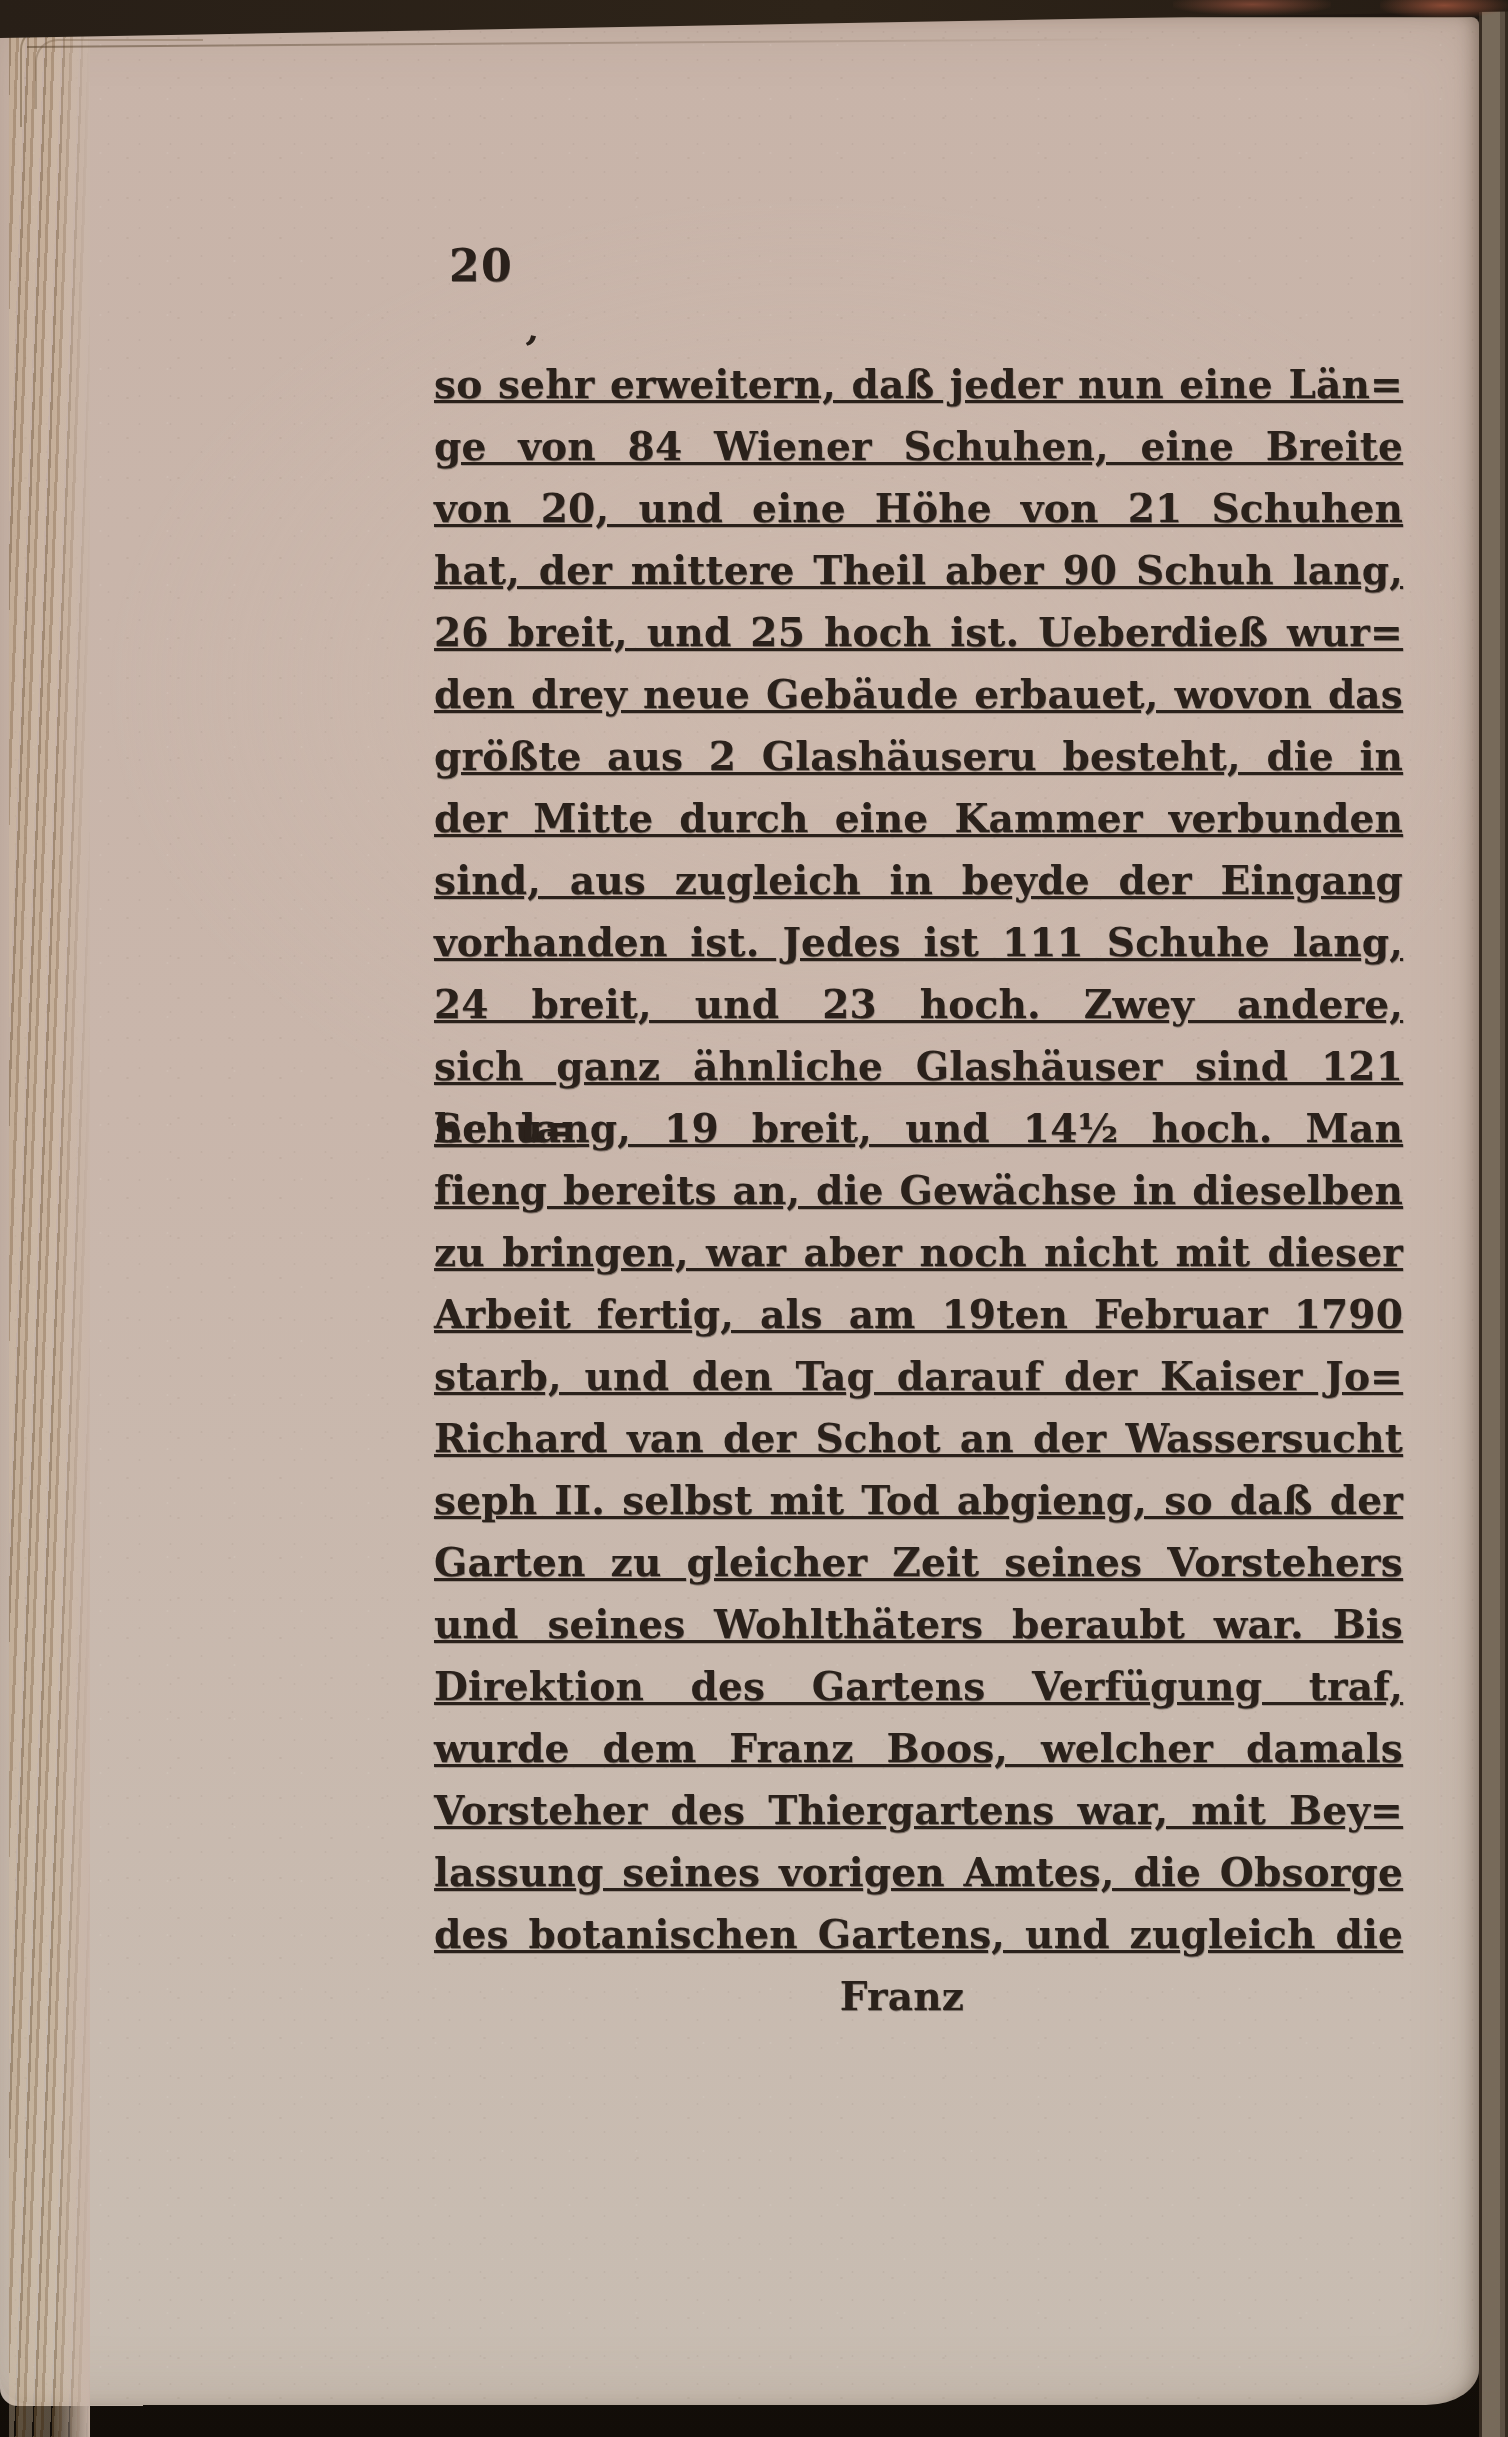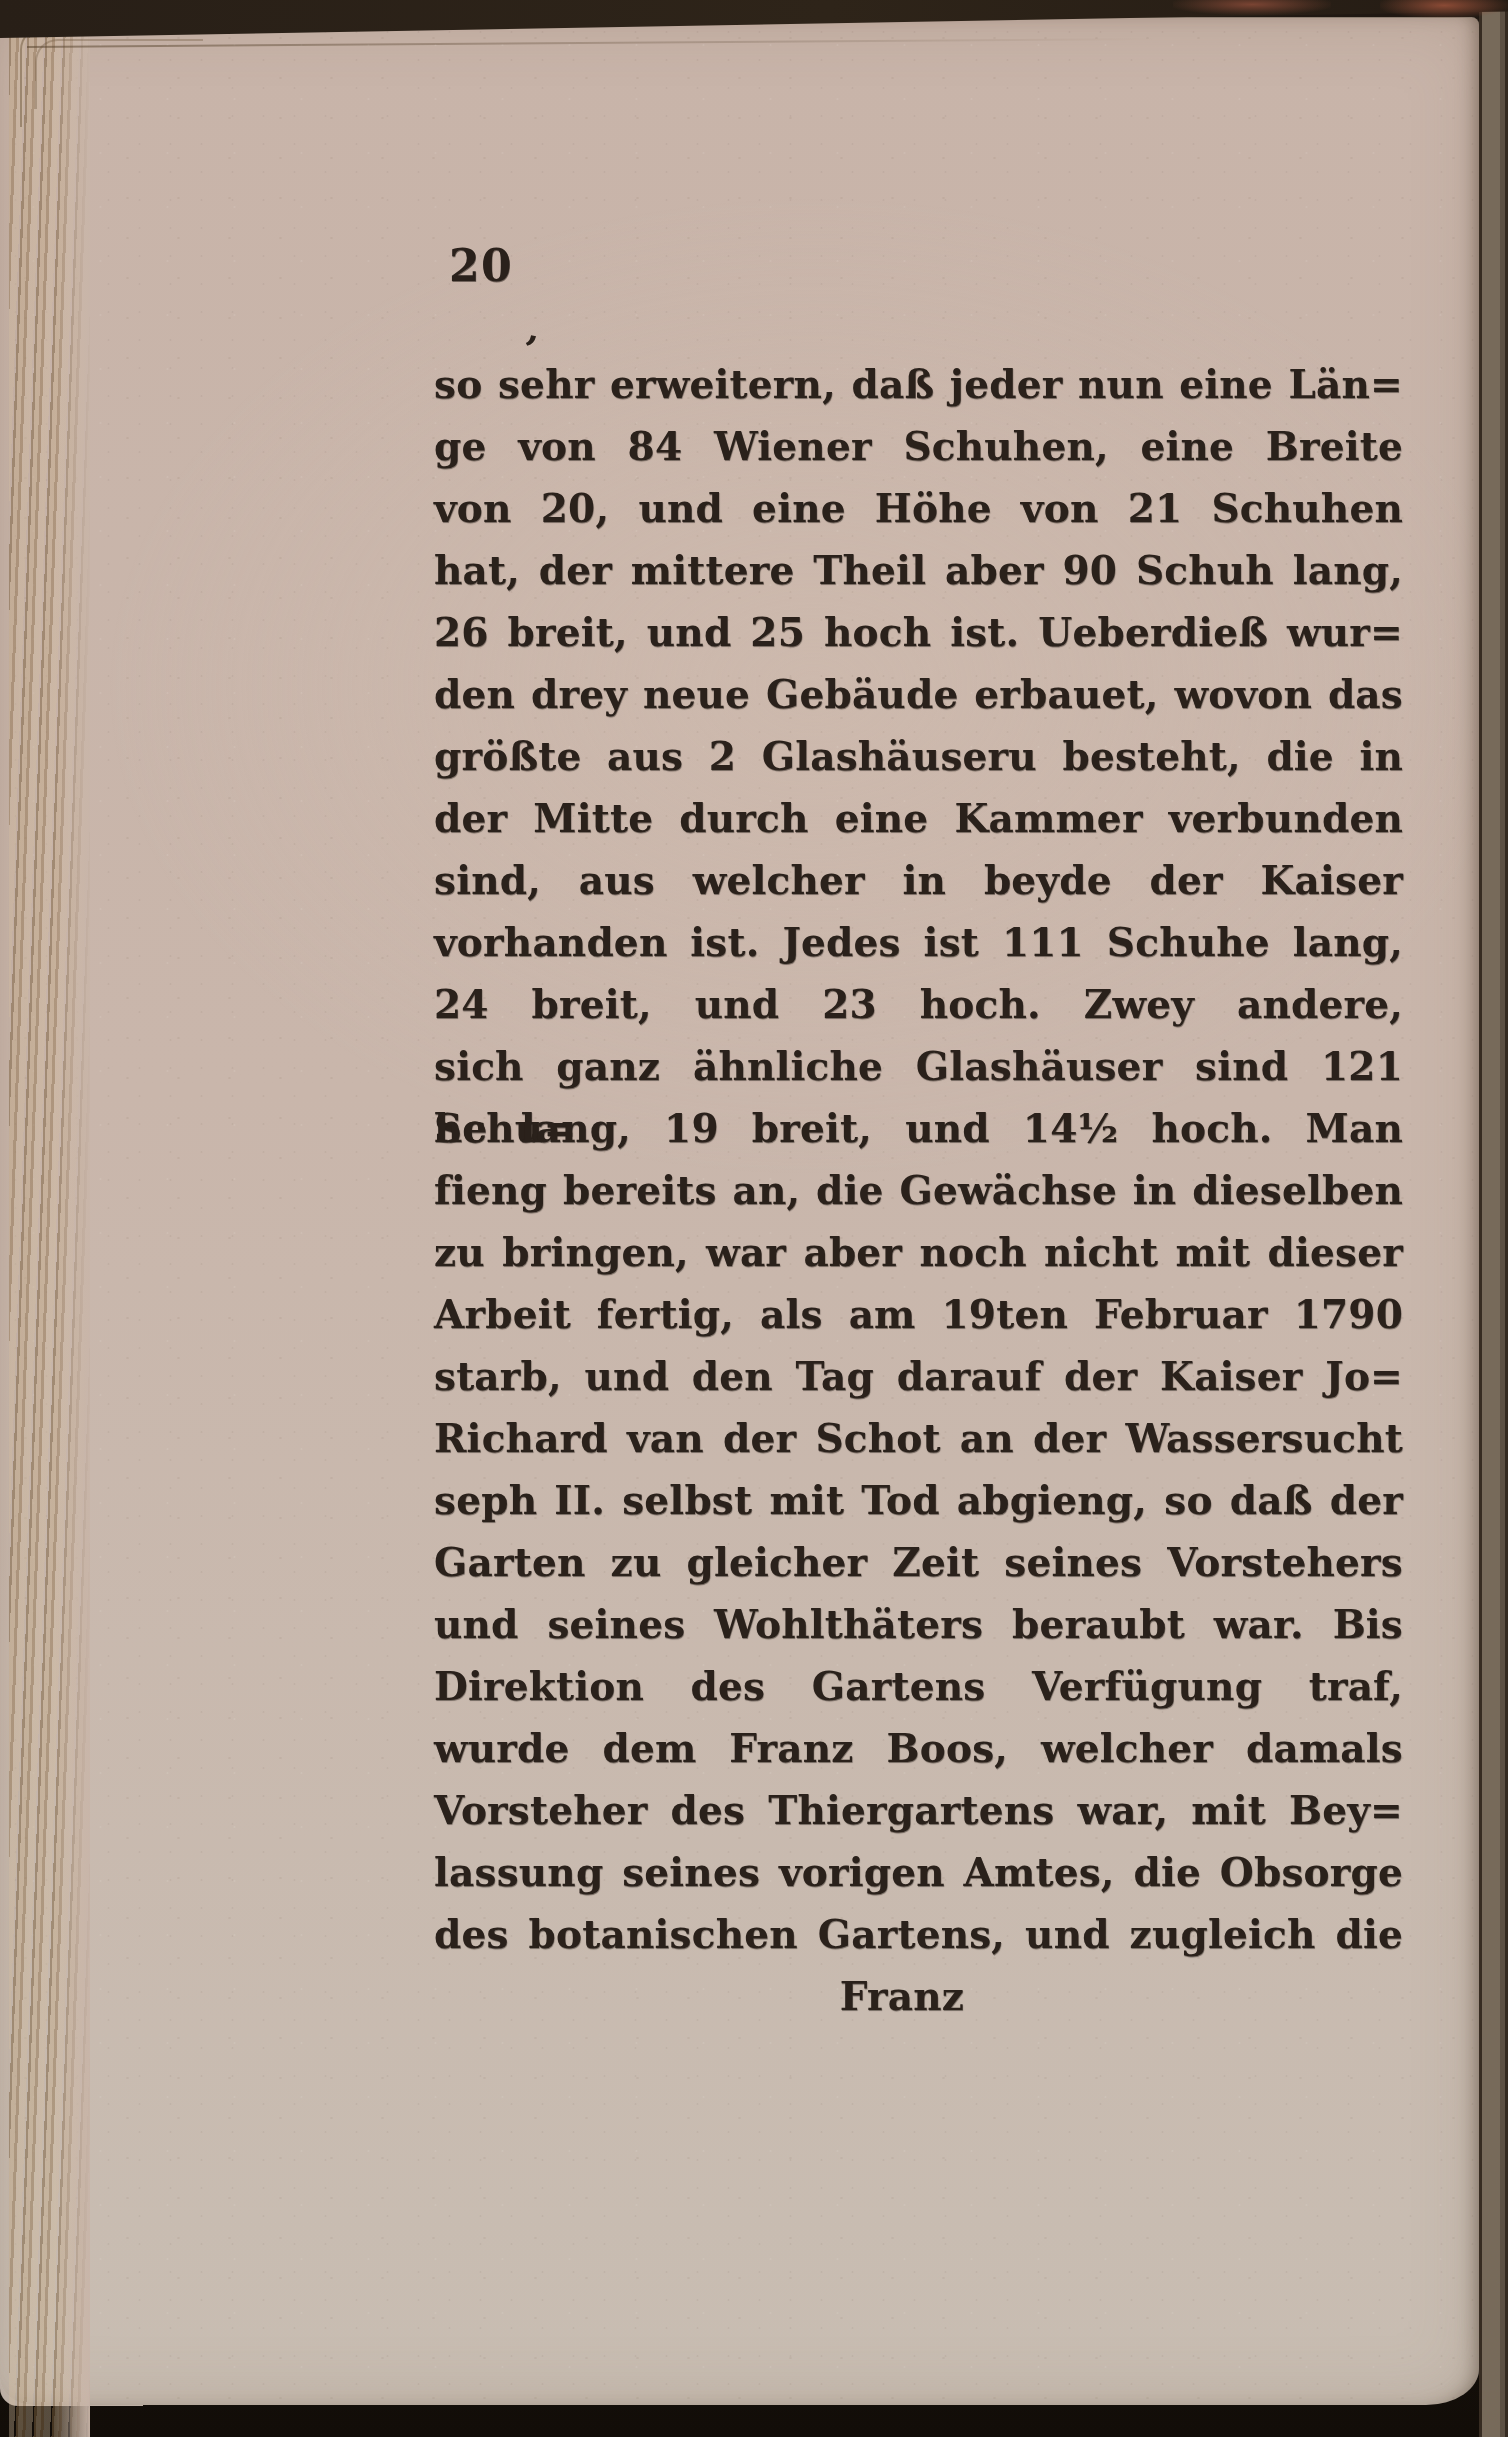--- a/index.html
+++ b/index.html
@@ -105,20 +105,21 @@
     color:var(--ink,#2a211b);
     font-size:39px;line-height:62px;font-weight:700;
     letter-spacing:0.2px;word-spacing:1.5px;
     text-shadow:0.5px 0.5px 0.7px rgba(42,33,27,.5);
   }
   .text-line{
     text-align:justify;
     -moz-text-align-last:justify;
     text-align-last:justify;
     height:62px;
+    text-decoration:underline;
   }
   .catchword{
     text-align:center;padding-right:33px;height:62px;
   }
 </style>
 </head>
 <body>
 
 <div class="scan">
 
@@ -143,21 +144,21 @@
 
   <div class="textblock">
       <div class="text-line">so sehr erweitern, daß jeder nun eine Län=</div>
       <div class="text-line">ge von 84 Wiener Schuhen, eine Breite</div>
       <div class="text-line">von 20, und eine Höhe von 21 Schuhen</div>
       <div class="text-line">hat, der mittere Theil aber 90 Schuh lang,</div>
       <div class="text-line">26 breit, und 25 hoch ist. Ueberdieß wur=</div>
       <div class="text-line">den drey neue Gebäude erbauet, wovon das</div>
       <div class="text-line">größte aus 2 Glashäuseru besteht, die in</div>
       <div class="text-line">der Mitte durch eine Kammer verbunden</div>
-      <div class="text-line">sind, aus welcher in beyde der Kaiser</div>
+      <div class="text-line">sind, aus zugleich in beyde der Eingang</div>
       <div class="text-line">vorhanden ist. Jedes ist 111 Schuhe lang,</div>
       <div class="text-line">24 breit, und 23 hoch. Zwey andere,</div>
       <div class="text-line">sich ganz ähnliche Glashäuser sind 121 Schu=</div>
       <div class="text-line">he lang, 19 breit, und 14½ hoch. Man</div>
       <div class="text-line">fieng bereits an, die Gewächse in dieselben</div>
       <div class="text-line">zu bringen, war aber noch nicht mit dieser</div>
       <div class="text-line">Arbeit fertig, als am 19ten Februar 1790</div>
       <div class="text-line">starb, und den Tag darauf der Kaiser Jo=</div>
       <div class="text-line">Richard van der Schot an der Wassersucht</div>
       <div class="text-line">seph II. selbst mit Tod abgieng, so daß der</div>

